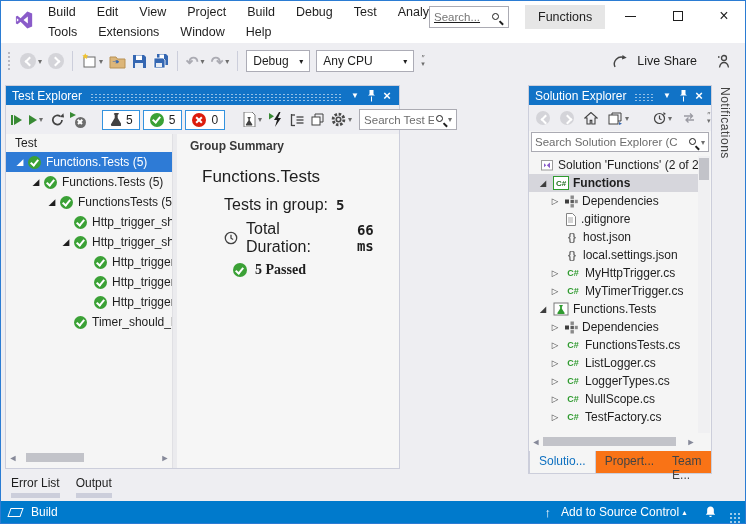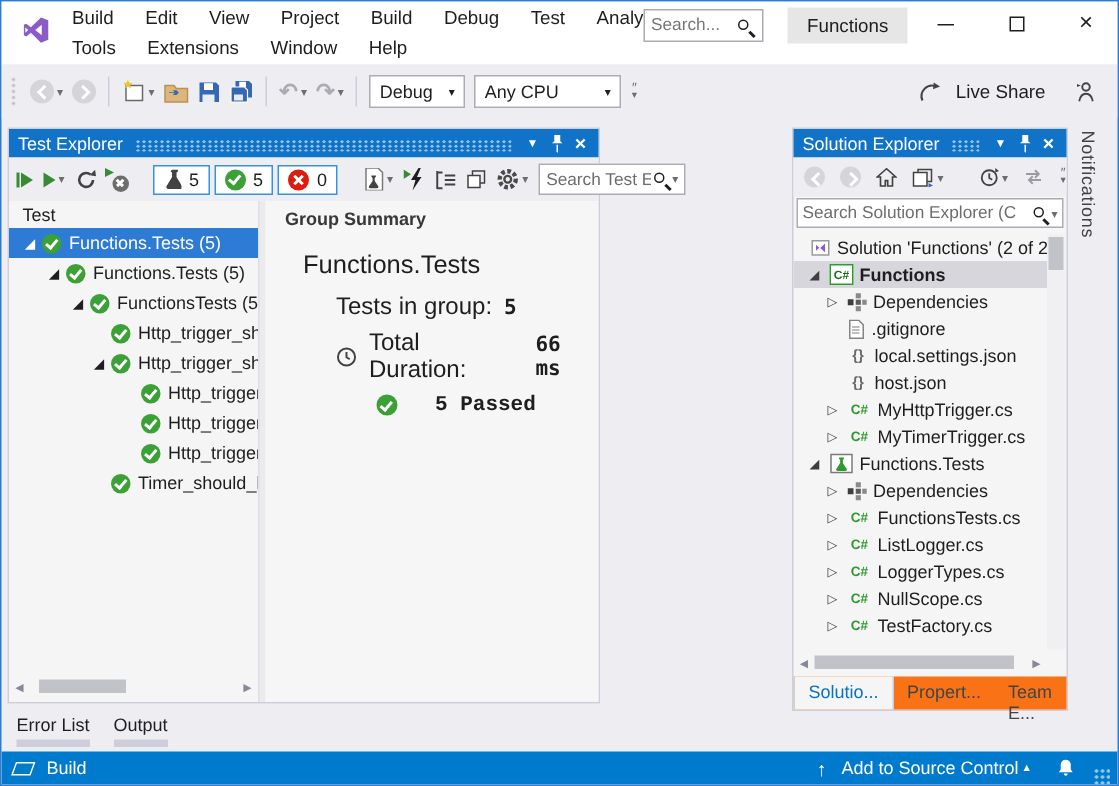--- a/index.html
+++ b/index.html
@@ -8,21 +8,21 @@
        font-size:12px;color:#1E1E1E;-webkit-font-smoothing:antialiased;}
 
   
   .titlebar{position:absolute;left:0;top:0;right:0;height:42px;background:#FFFFFF;}
   .vslogo{position:absolute;left:12px;top:9px;}
   .menurow{position:absolute;left:44px;display:flex;}
   .menurow.r1{top:3px;}
   .menurow.r2{top:23px;}
   .menuitem{margin-right:15px;padding:1px 3px;font-size:12.5px;cursor:default;}
   .tb-search{position:absolute;left:428px;top:5px;width:80px;height:22px;border:1px solid #ABABB3;background:#fff;
-             display:flex;align-items:center;padding:0 4px;}
+             display:flex;align-items:center;padding:0 4px;text-decoration:underline;}
   .tb-search input{border:none;outline:none;width:56px;font:11.5px "Liberation Sans",sans-serif;color:#444;background:transparent;padding:0;}
   .tb-search input::placeholder{color:#767676;}
   .titlechip{position:absolute;left:524px;top:4px;height:24px;line-height:24px;padding:0 13px;background:#E6E6E6;
              font-size:12.5px;color:#1E1E1E;}
   .winbtn{position:absolute;top:0;width:38px;height:30px;display:flex;align-items:center;justify-content:center;color:#1E1E1E;}
   .wb-min{left:610px;} .wb-max{left:658px;} .wb-close{left:704px;font-size:16px;}
   .glyph-min{width:11px;border-top:1px solid #1E1E1E;display:inline-block;}
   .glyph-max{width:10px;height:10px;border:1px solid #1E1E1E;display:inline-block;}
 
   
@@ -94,21 +94,21 @@
   .sar{font-size:9px;color:#868999;width:10px;text-align:center;flex:none;}
   .strack{flex:1;height:11px;position:relative;}
   .sthumb{position:absolute;top:1px;height:9px;background:#C2C3C9;}
   .splitter{width:5px;background:#EBEBEE;border-left:1px solid #E0E0E4;flex:none;}
   .tesummary{flex:1;background:#F6F6F6;padding-top:5px;overflow:hidden;}
   .gs-hdr{margin:0 0 14px 13px;font-weight:bold;font-size:12px;color:#383838;}
   .gs-name{margin:0 0 9px 25px;font-size:17px;font-weight:300;}
   .gs-line{margin-left:47px;font-size:16px;font-weight:300;display:flex;align-items:center;margin-bottom:6px;}
   .gs-line .mono{font-family:"DejaVu Sans Mono",monospace;font-weight:bold;font-size:14px;margin-left:8px;}
   .gs-outcomes{margin:20px 0 9px 25px;font-size:16px;font-weight:300;}
-  .gs-pass{margin-left:74px;display:flex;align-items:center;gap:25px;font-family:Liberation Mono, monospace;font-weight:bold;font-size:14px;}
+  .gs-pass{margin-left:56px;display:flex;align-items:center;gap:8px;font-family:Liberation Serif, serif;font-weight:bold;font-size:14px;}
   .clockico{margin-right:8px;flex:none;}
 
   
   .sepanel{left:527px;top:84px;width:184px;height:389px;}
   .setools{height:26px;background:#EEEEF2;display:flex;align-items:center;padding:0 4px;gap:4px;}
   .sesearch{margin:1px 2px 3px 2px;height:20px;border:1px solid #ABABB3;background:#fff;display:flex;align-items:center;padding:0 3px;}
   .sesearch input{border:none;outline:none;flex:1;width:110px;font:11.5px "Liberation Sans",sans-serif;background:transparent;color:#444;padding:0;}
   .sesearch input::placeholder{color:#6D6D6D;}
   .setree{position:absolute;left:0;top:70px;right:13px;bottom:40px;overflow:hidden;}
   .se-row{height:18px;display:flex;align-items:center;white-space:nowrap;overflow:hidden;}
@@ -530,26 +530,26 @@
           <svg width="12" height="13" viewBox="0 0 12 13">
               <path d="M1.5.5h6l3 3v9h-9z" fill="#fff" stroke="#848484"></path>
               <path d="M3 5h5M3 7h5M3 9h5" stroke="#A8A8A8"></path>
             </svg>
         </span>
         <span class="slbl">.gitignore</span>
       </div>
       <div class="se-row s-child">
         <span class="exps"></span>
         <span class="sicon i-json"></span>
-        <span class="slbl">local.settings.json</span>
+        <span class="slbl">host.json</span>
       </div>
       <div class="se-row s-child">
         <span class="exps"></span>
         <span class="sicon i-json"></span>
-        <span class="slbl">host.json</span>
+        <span class="slbl">local.settings.json</span>
       </div>
       <div class="se-row s-child">
         <span class="exps">▷</span>
         <span class="sicon i-cs"></span>
         <span class="slbl">MyHttpTrigger.cs</span>
       </div>
       <div class="se-row s-child">
         <span class="exps">▷</span>
         <span class="sicon i-cs"></span>
         <span class="slbl">MyTimerTrigger.cs</span>

